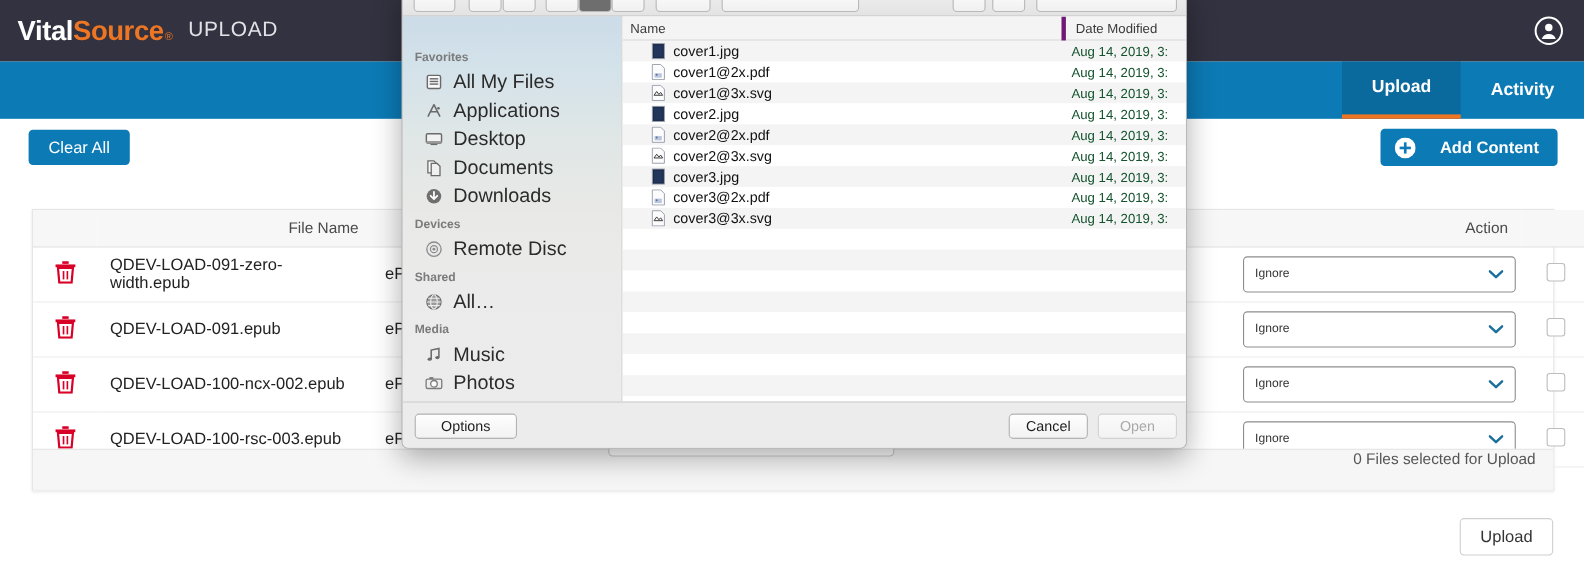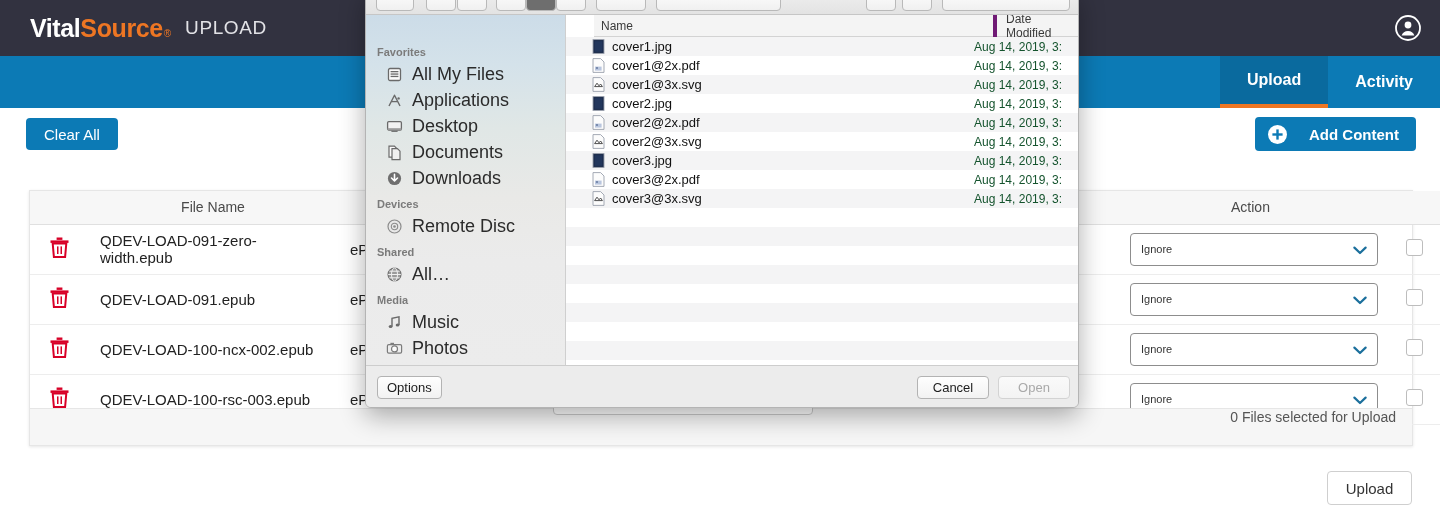--- a/index.html
+++ b/index.html
@@ -15,21 +15,21 @@
 
   
   .app-header {
     position: absolute; top: 0; left: 0;
     width: 1440px; height: 56px;
     background: #323240;
     display: flex; align-items: center;
   }
   .logo-wrap {
     display: flex; align-items: baseline;
-    margin-left: 30px;
+    margin-left: 16px;
   }
   .logo-vital {
     font-size: 25px; font-weight: bold; color: #ffffff;
     letter-spacing: -0.4px;
   }
   .logo-source {
     font-size: 25px; font-weight: bold; color: #ee7623;
     letter-spacing: -0.4px;
   }
   .logo-reg { font-size: 10px; color: #ee7623; margin-left: 1px; }
@@ -94,21 +94,21 @@
     background: #ffffff;
     border: 1px solid #e6e6e6;
     box-shadow: 0 1px 3px rgba(0,0,0,0.10);
   }
   table.file-table { width: 100%; border-collapse: collapse; table-layout: fixed; }
   table.file-table th {
     background: #f7f7f7;
     border-bottom: 1px solid #e0e0e0;
     height: 33px;
     font-size: 14px; font-weight: normal; color: #4a4a4a;
-    text-align: center; padding: 0 12px;
+    text-align: right; padding: 0 12px;
   }
   table.file-table td {
     height: 50px;
     border-bottom: 1px solid #ededed;
     font-size: 15px; color: #222;
     padding: 0 12px;
     vertical-align: middle;
   }
   .col-del { width: 58px; }
   .col-name { width: 250px; }
@@ -205,21 +205,20 @@
     background: #ffffff;
     overflow: hidden;
     position: relative;
   }
   .list-head {
     height: 22px; background: #f4f4f4;
     border-bottom: 1px solid #d3d3d3;
     display: flex; align-items: center;
     font-size: 12px; color: #3a3a3a;
     position: relative;
-    margin-left: 28px;
   }
   .lh-name { padding-left: 7px; }
   .lh-date {
     position: absolute; left: 399px; padding-left: 9px;
     border-left: 4px solid #701a75; height: 22px;
     display: flex; align-items: center;
   }
   .list-row {
     height: 19px; display: flex; align-items: center;
     position: relative; font-size: 13px; color: #111;
@@ -235,21 +234,21 @@
   }
 
   .dlg-footer {
     position: absolute; bottom: 0; left: 0;
     width: 100%; height: 42px;
     background: #ececec;
     border-top: 1px solid #cdcdcd;
   }
   .dlg-btn {
     position: absolute; top: 10px;
-    height: 23px; padding: 0 9px;
+    height: 23px; padding: 0 23px;
     background: linear-gradient(#fefefe,#f2f2f2);
     border: 1px solid #b3b3b3; border-radius: 4px;
     font-size: 13px; font-family: inherit; color: #1c1c1c;
     cursor: pointer;
     display: flex; align-items: center; justify-content: center;
   }
   .dlg-btn.options { left: 11px; }
   .dlg-btn.cancel { left: 551px; width: 72px; padding: 0; }
   .dlg-btn.open {
     left: 632px; width: 72px; padding: 0;

